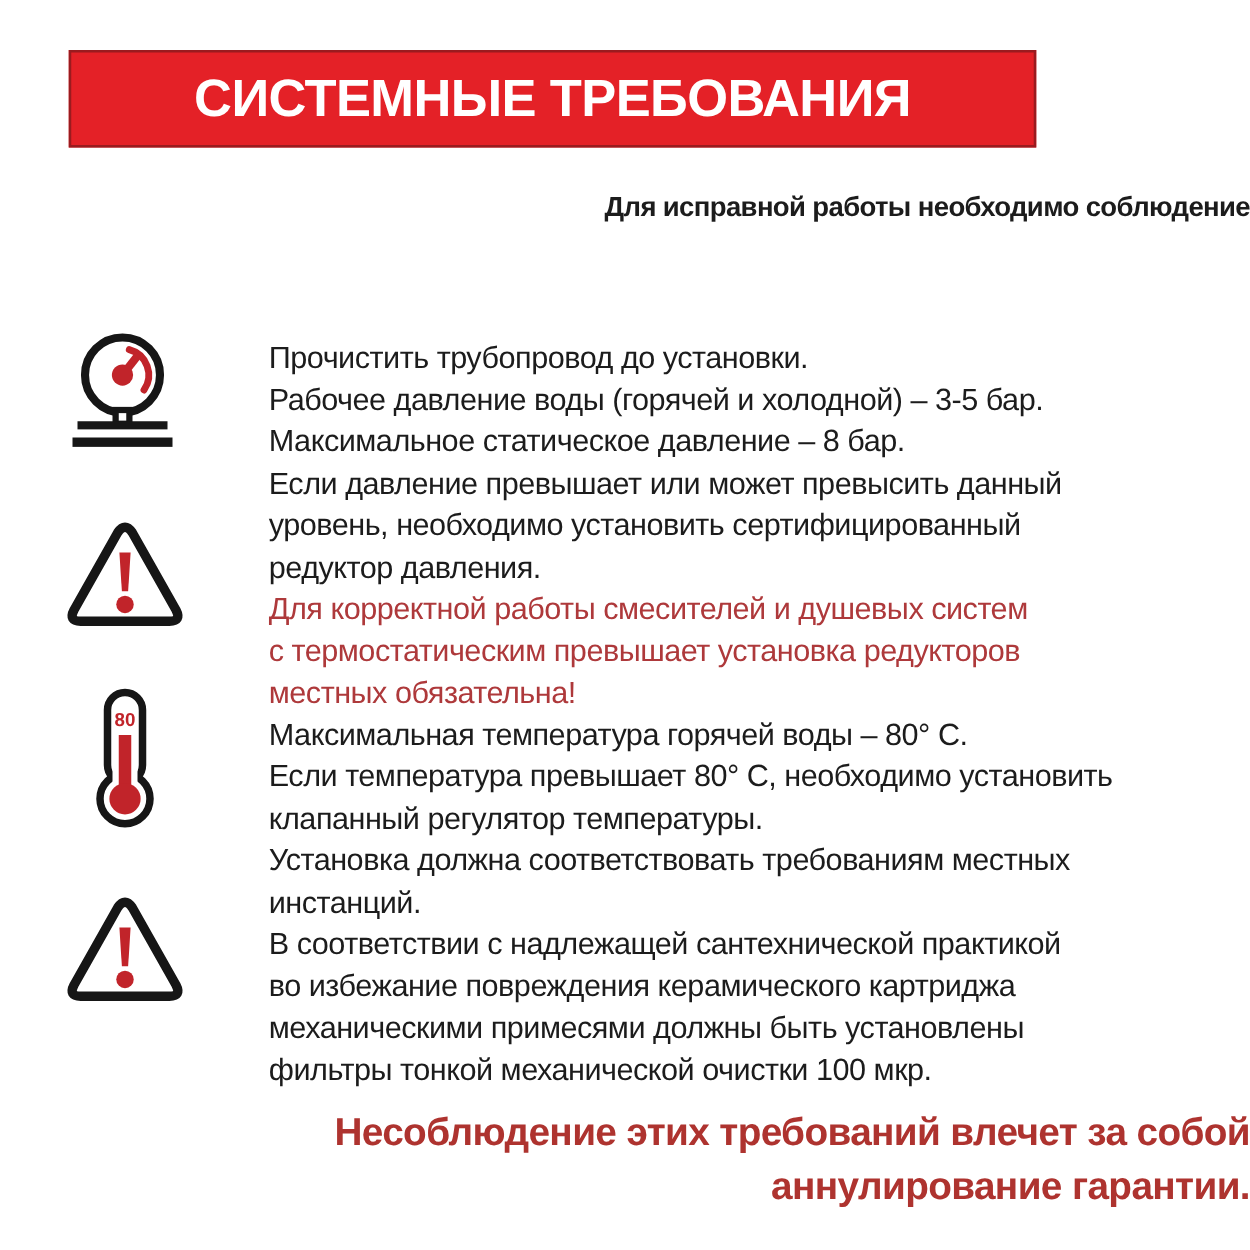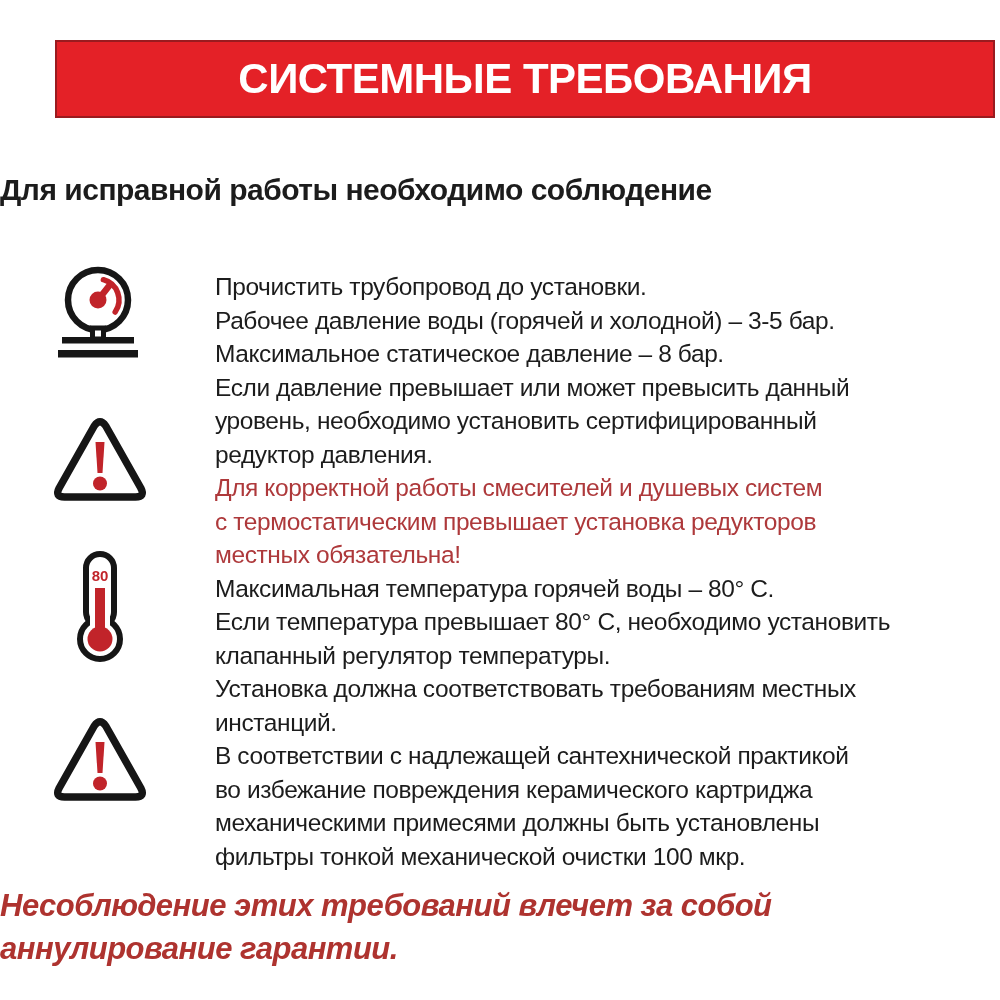--- a/index.html
+++ b/index.html
@@ -5,47 +5,47 @@
   :root{
     --banner-red:#e42127; --banner-border:#9a1b1f; --text-black:#1c1c1c;
     --emphasis-red:#ae393b; --footer-red:#ae332f; --icon-red:#c1242a; --icon-black:#161616;
   }
   html,body{margin:0;padding:0;background:#ffffff;}
   .page{
     position:relative;width:1000px;height:1000px;background:#ffffff;overflow:hidden;
     font-family:"Liberation Sans", sans-serif;
   }
   .banner{
-    position:absolute;left:55px;top:40px;width:940px;height:78px;
+    position:absolute;left:55px;top:40px;width:774px;height:78px;
     background:var(--banner-red);border:2px solid var(--banner-border);box-sizing:border-box;
     display:flex;align-items:center;justify-content:center;
   }
   .banner-title{
     color:#ffffff;font-weight:bold;font-size:42px;letter-spacing:-0.5px;white-space:nowrap;
   }
   .subtitle{
-    position:absolute;left:0;top:146px;width:1000px;text-align:left;
-    color:var(--text-black);font-weight:bold;font-size:30px;line-height:40px;letter-spacing:-0.5px;margin-top:24px;
+    position:absolute;left:0;top:146px;width:1000px;text-align:right;
+    color:var(--text-black);font-weight:bold;font-size:22px;line-height:40px;letter-spacing:-0.5px;
   }
   .icon-col .icon{position:absolute;}
   .icon-gauge{left:48px;top:252px;width:100px;height:110px;}
   .icon-triangle-1{left:50px;top:416px;width:100px;height:96px;}
   .icon-thermo{left:55px;top:550px;width:90px;height:115px;}
   .icon-triangle-2{left:50px;top:716px;width:100px;height:96px;}
   .req-text{
     position:absolute;left:215px;top:246px;width:760px;margin-top:24px;
   }
   .req-line{
     font-size:24.5px;line-height:33.5px;letter-spacing:-0.4px;white-space:nowrap;
     color:var(--text-black);
   }
   .req-line.red{color:var(--emphasis-red);}
   .footer{
-    position:absolute;left:0;top:884px;width:1000px;text-align:left;
-    color:var(--footer-red);font-weight:bold;font-size:31px;line-height:43px;letter-spacing:-0.5px;font-style:italic;
+    position:absolute;left:0;top:884px;width:1000px;text-align:right;
+    color:var(--footer-red);font-weight:bold;font-size:31px;line-height:43px;letter-spacing:-0.5px;
   }
 </style>
 </head>
 <body>
 
 <div class="page">
 
   <div class="banner">
     <div class="banner-title">СИСТЕМНЫЕ ТРЕБОВАНИЯ</div>
   </div>

